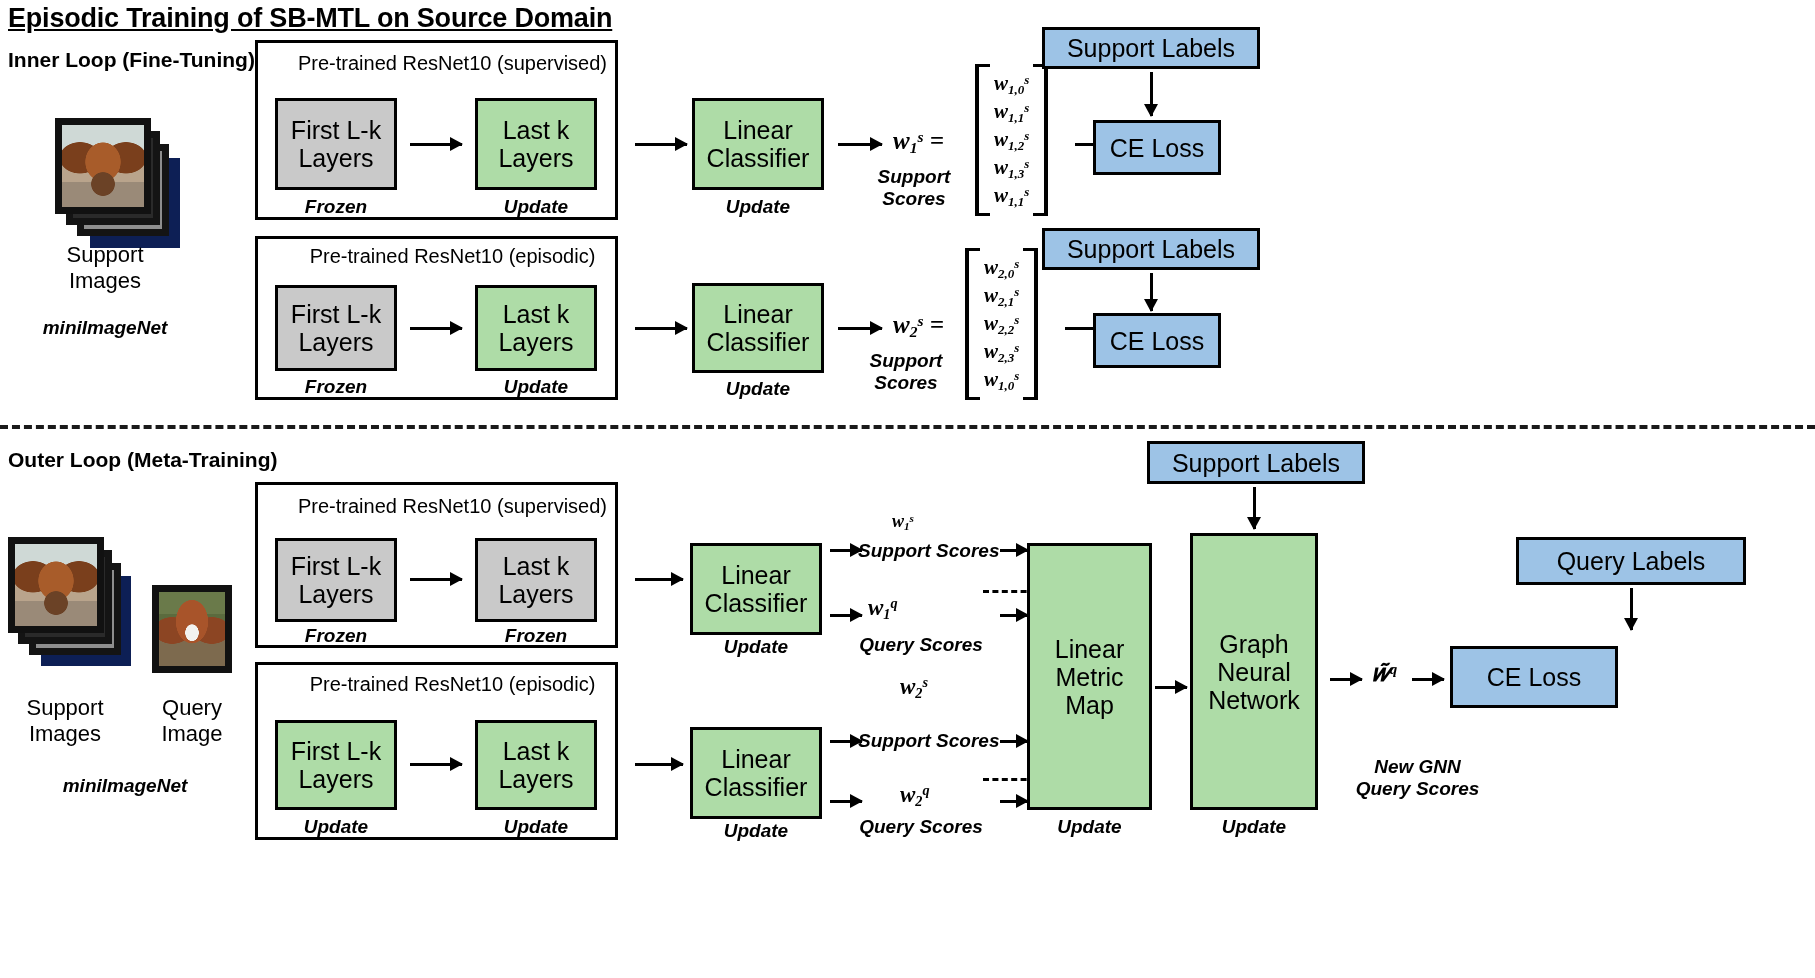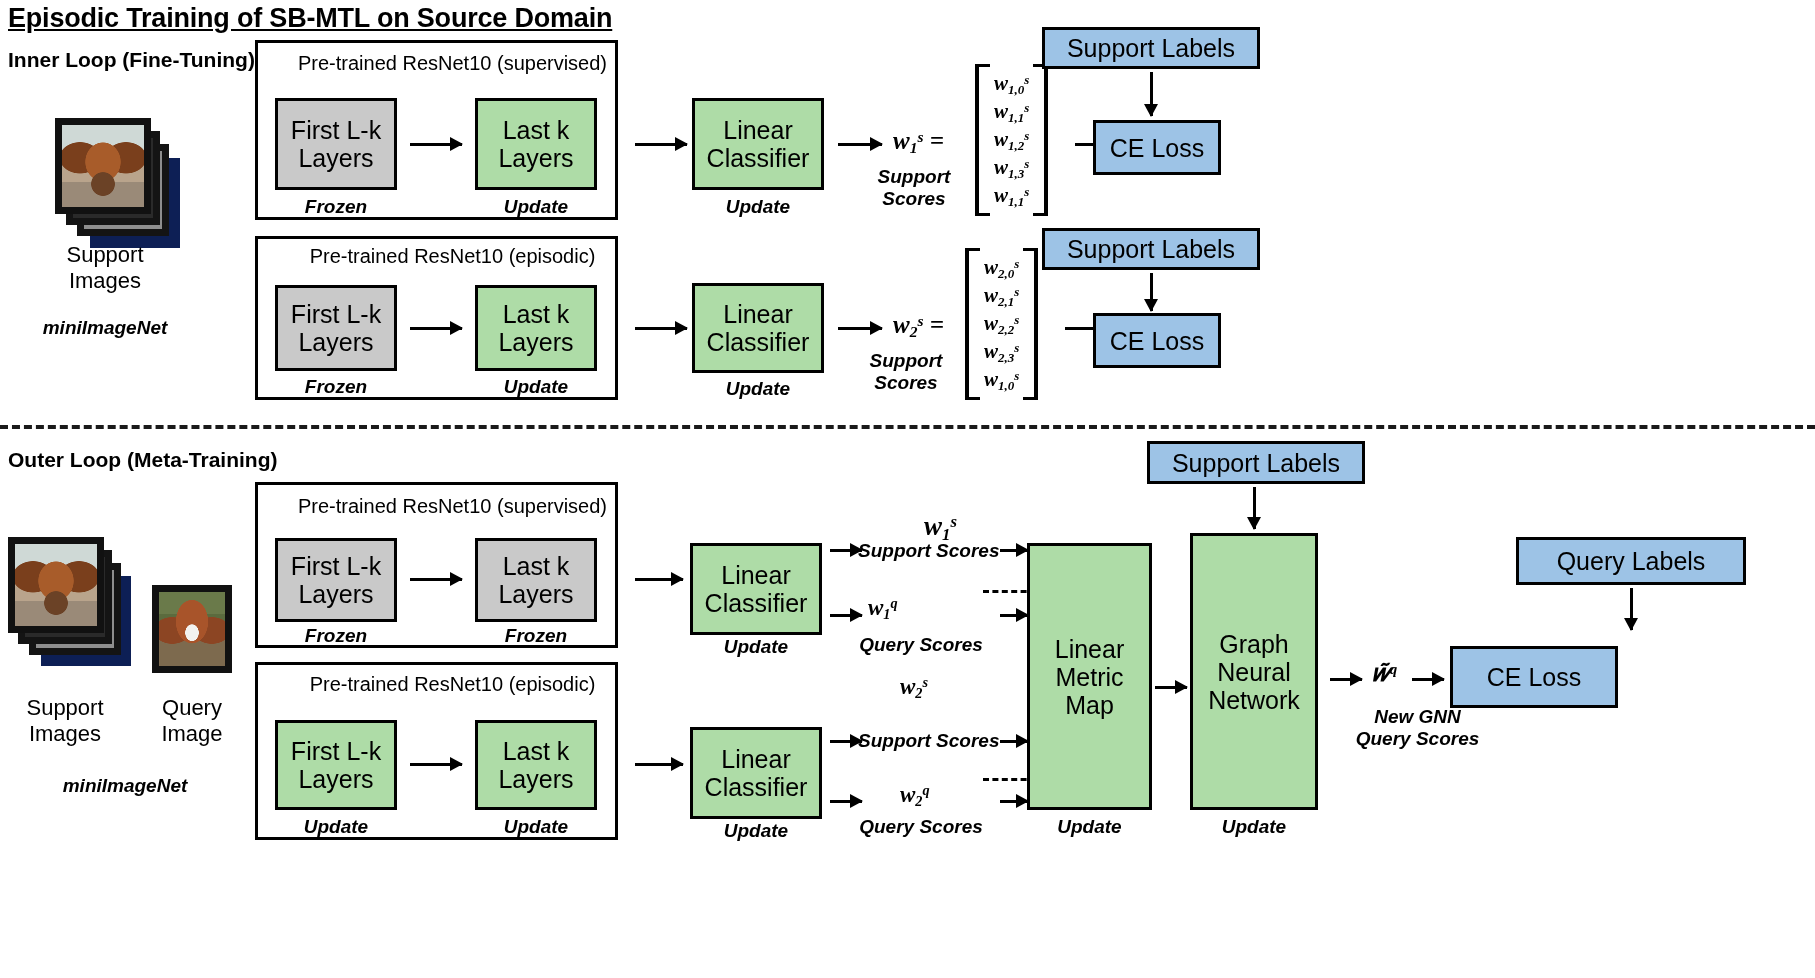--- a/index.html
+++ b/index.html
@@ -242,21 +242,21 @@
 <div class="arrow-r" style="left:635px;top:578px;width:48px;"></div>
 <div class="abs gbox green boxtxt" style="left:690px;top:543px;width:132px;height:92px;">
   <div>
     <div>Linear</div>
     <div>Classifier</div>
   </div>
 </div>
 <div class="abs statetxt" style="left:690px;top:636px;width:132px;text-align:center;">Update</div>
 
 <div class="arrow-r" style="left:830px;top:549px;width:32px;"></div>
-<div class="abs sym" style="left:924px;top:511px;font-size:27px;">
+<div class="abs sym" style="left:892px;top:511px;font-size:18px;">
   <span>w</span><sub>1</sub><sup>s</sup>
 </div>
 <div class="abs scoretxt" style="left:858px;top:540px;width:130px;">Support Scores</div>
 <div class="arrow-r" style="left:1000px;top:549px;width:28px;"></div>
 <div class="dash-small" style="left:983px;top:590px;width:100px;"></div>
 
 <div class="arrow-r" style="left:830px;top:614px;width:32px;"></div>
 <div class="abs sym" style="left:868px;top:595px;font-size:23px;">
   <span>w</span><sub>1</sub><sup>q</sup>
 </div>
@@ -328,21 +328,21 @@
 <div class="abs gbox blue boxtxt" style="left:1147px;top:441px;width:218px;height:43px;">
   <span>Support Labels</span>
 </div>
 <div class="arrow-d" style="left:1253px;top:487px;height:42px;"></div>
 
 <div class="arrow-r" style="left:1330px;top:678px;width:32px;"></div>
 <div class="abs sym" style="left:1372px;top:659px;font-size:25px;">
   <span>𝑤̃</span><sup>q</sup>
 </div>
 <div class="arrow-r" style="left:1412px;top:678px;width:32px;"></div>
-<div class="abs scoretxt" style="left:1345px;top:706px;width:145px;">
+<div class="abs scoretxt" style="left:1345px;top:756px;width:145px;">
   <div>New GNN</div>
   <div>Query Scores</div>
 </div>
 
 <div class="abs gbox blue boxtxt" style="left:1516px;top:537px;width:230px;height:48px;">
   <span>Query Labels</span>
 </div>
 <div class="arrow-d" style="left:1630px;top:588px;height:42px;"></div>
 <div class="abs gbox blue boxtxt" style="left:1450px;top:646px;width:168px;height:62px;">
   <span>CE Loss</span>

